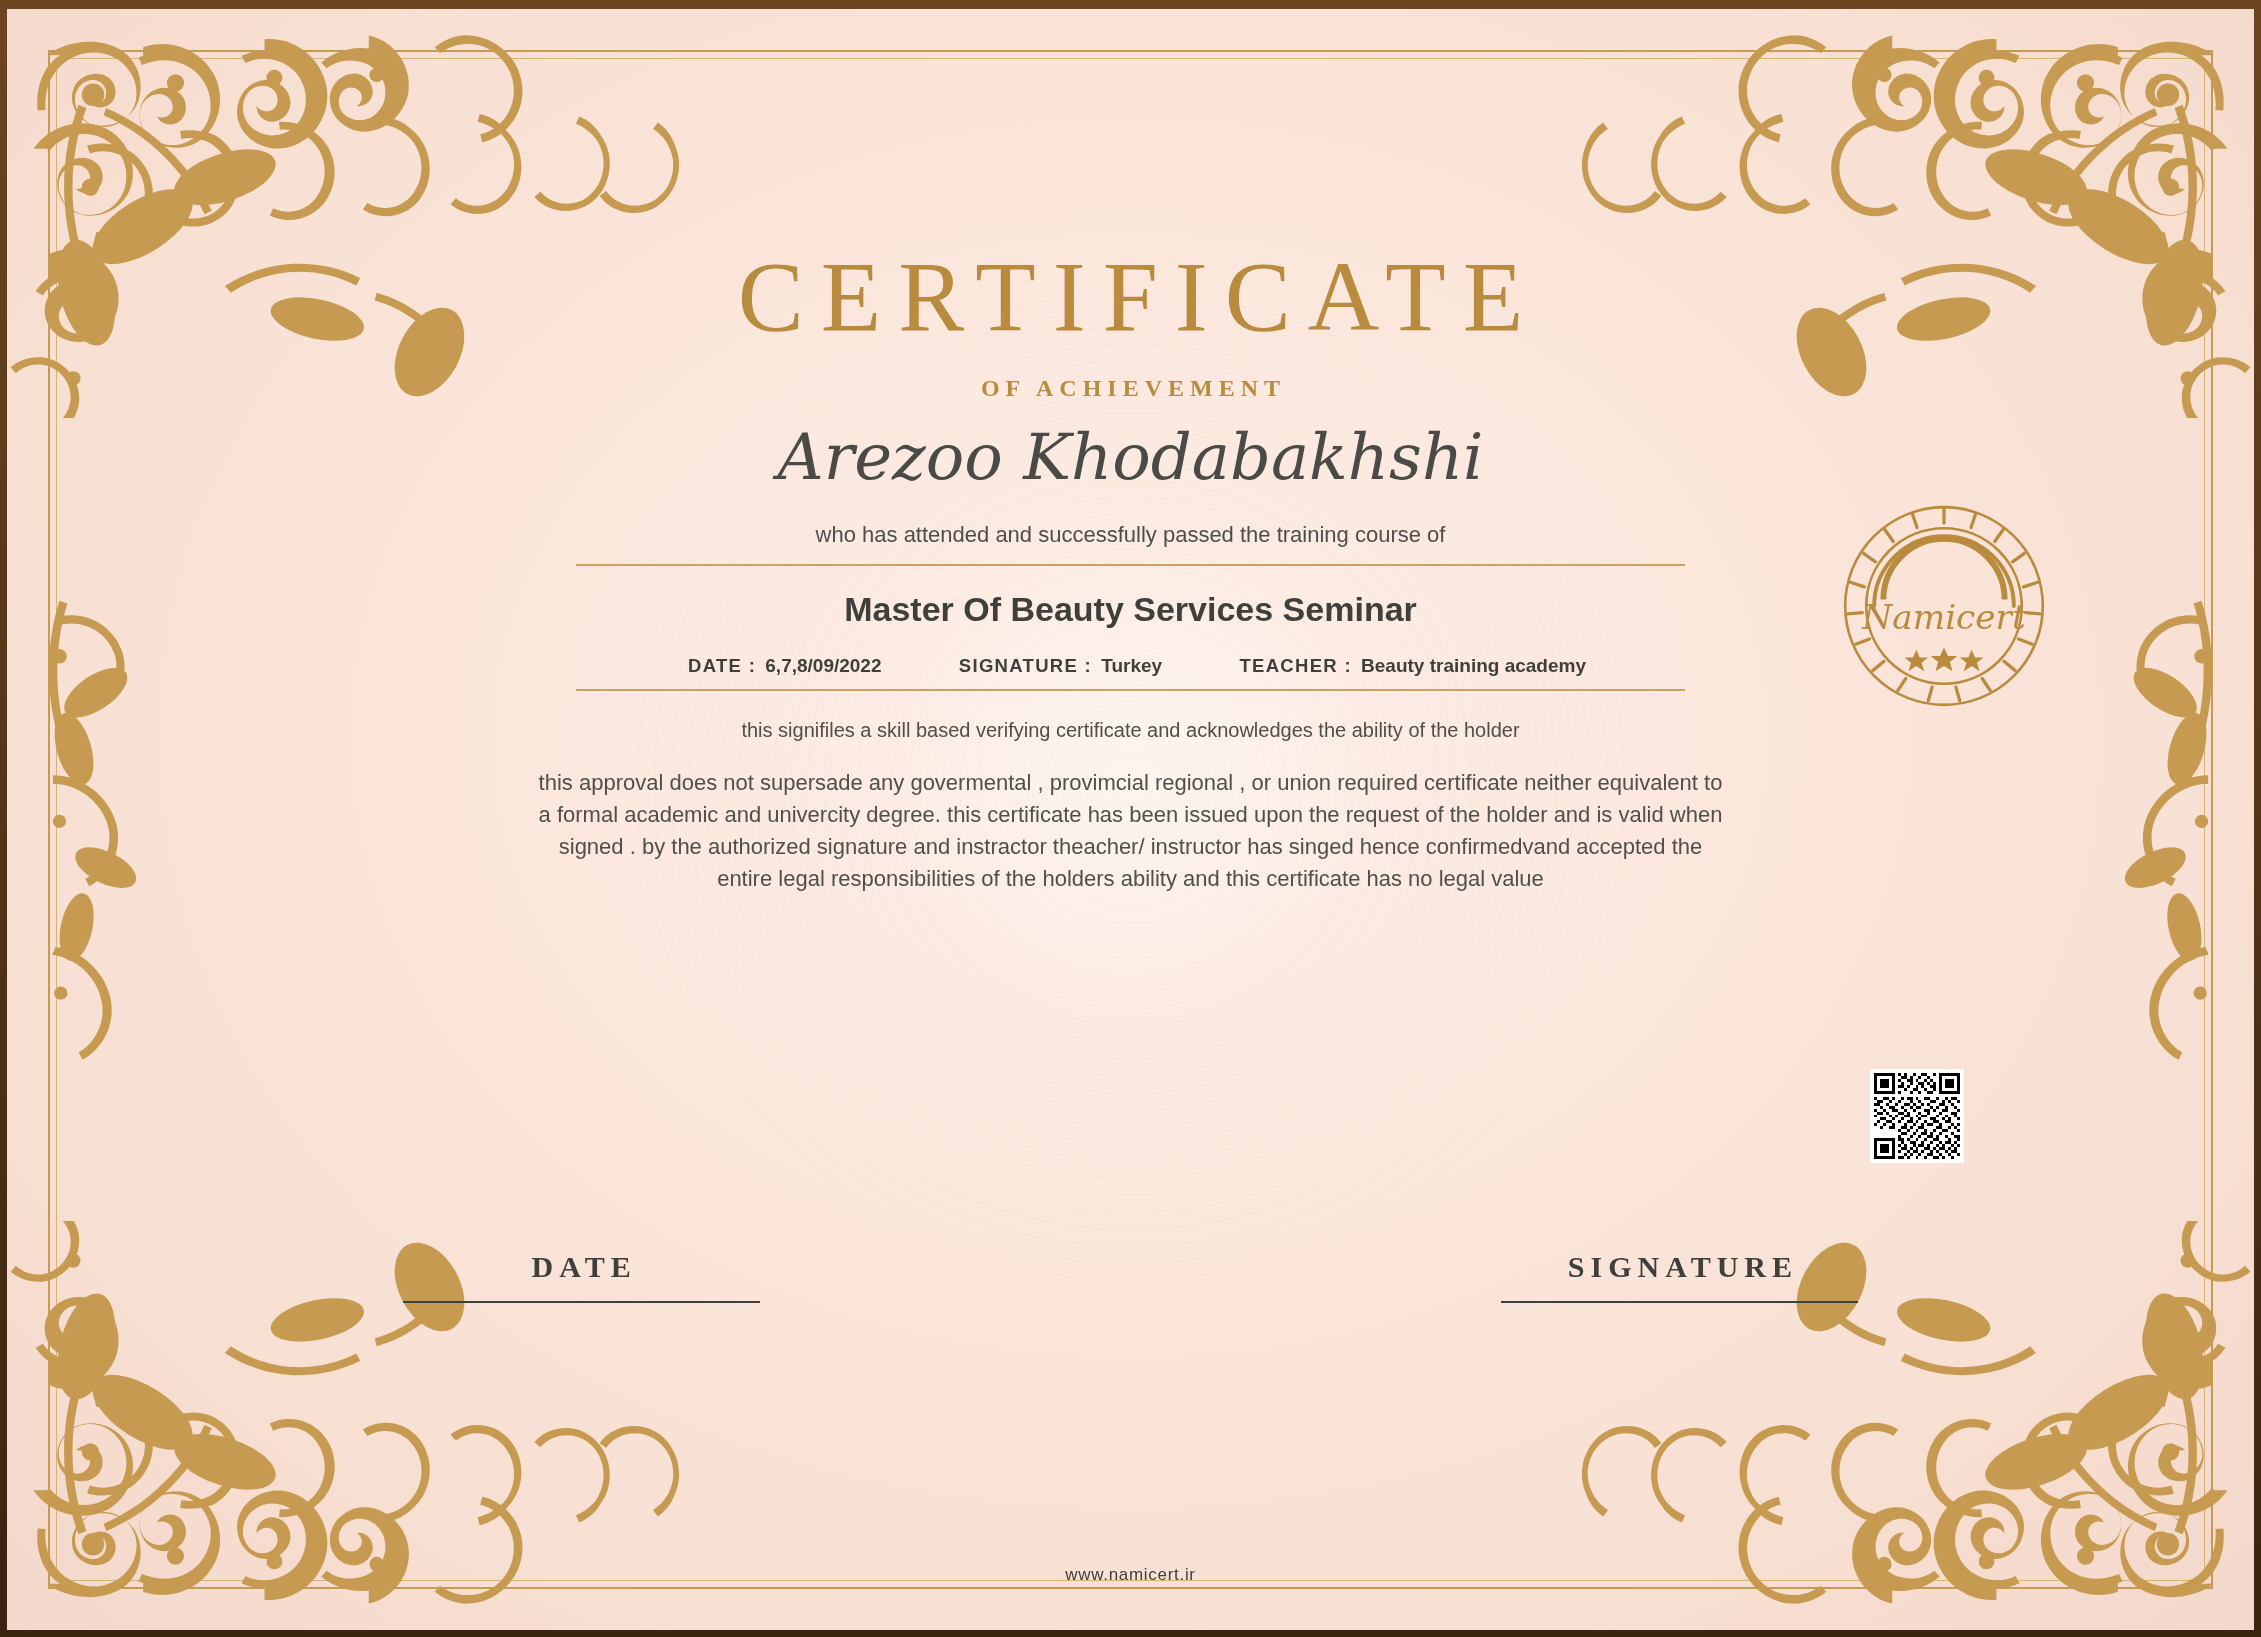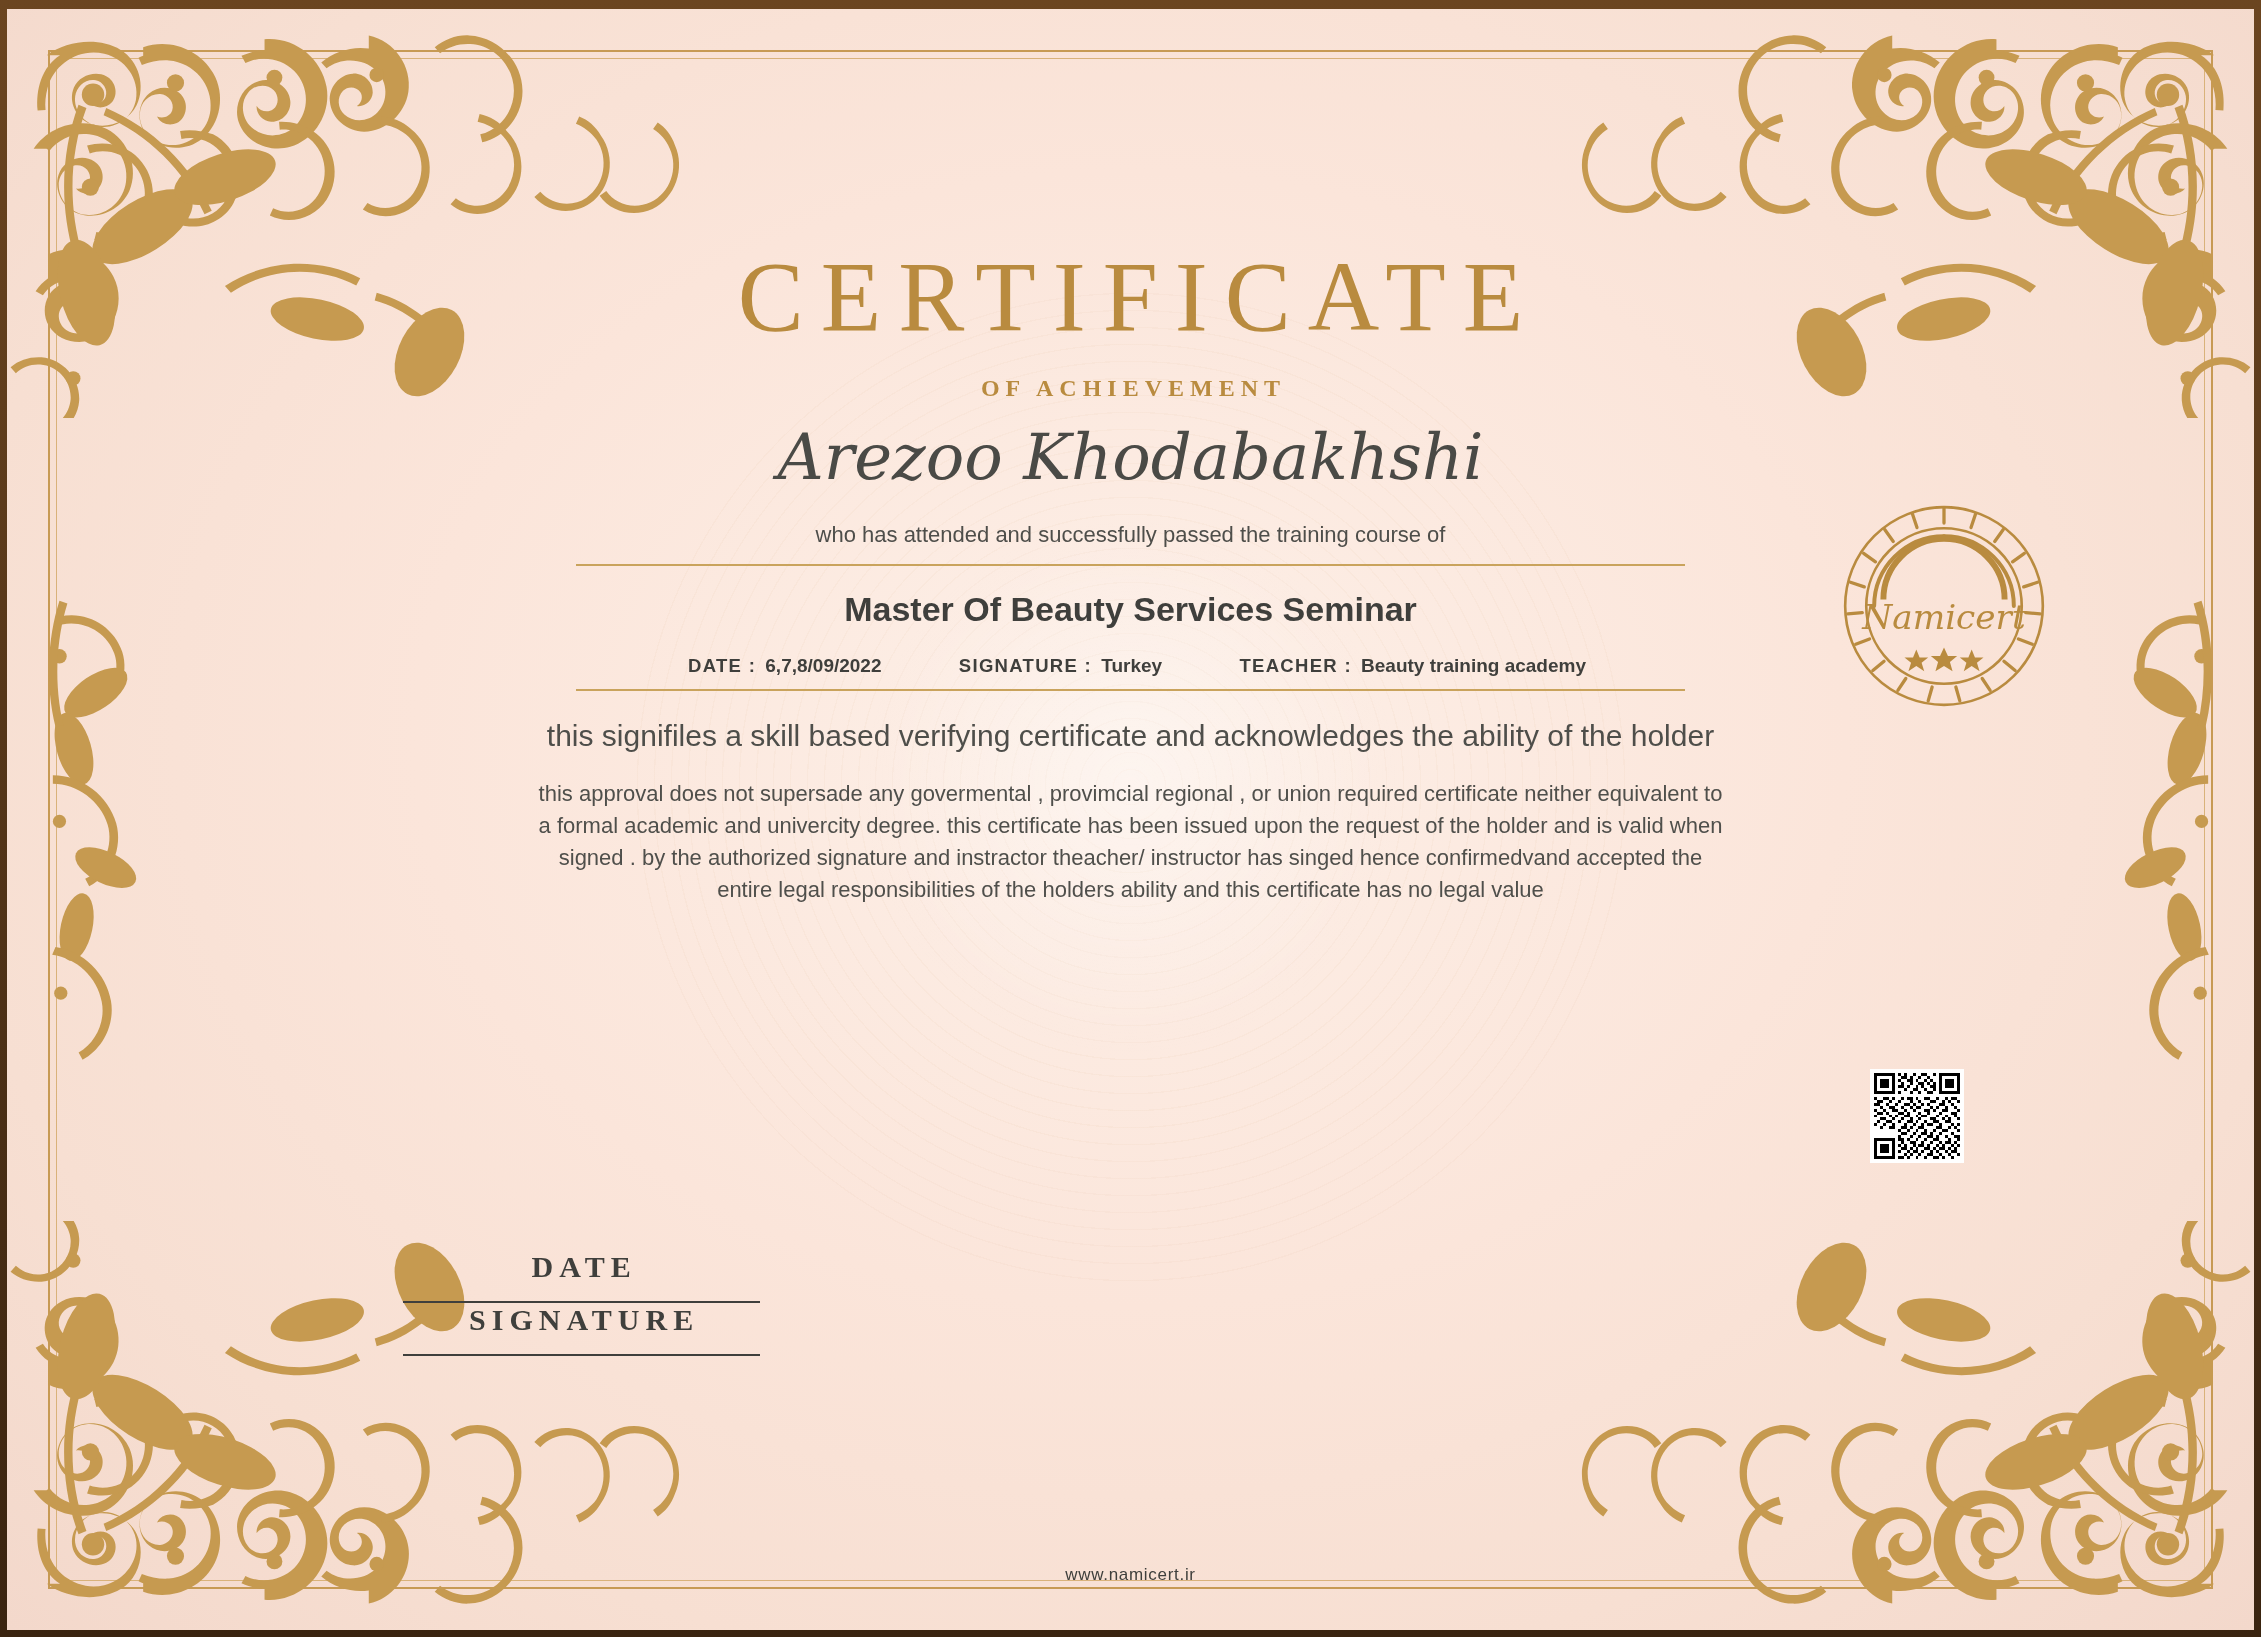--- a/index.html
+++ b/index.html
@@ -163,21 +163,21 @@
     margin-left: 9.2px;
   }
   .rule2 {
     height: 2px;
     background: #c9a35c;
     margin: 12px auto 0 auto;
     width: 1109px;
   }
   .signifies {
     margin-top: 28px;
-    font-size: 30px;
+    font-size: 20px;
     color: #4e4e4a;
     text-align: center;
   }
   .disclaimer {
     margin-top: 25px;
     font-size: 22px;
     line-height: 1.45;
     color: #4f4f4b;
     max-width: 1188px;
     margin-left: auto;
@@ -210,21 +210,20 @@
 
   
   .sign-row {
     position: absolute;
     left: 396px;
     right: 396px;
     top: 1241px;
     display: flex;
     justify-content: space-between;
     z-index: 6;
-    flex-direction: column;
   }
   .sign-block { width: 357px; text-align: center; }
   .sign-label {
     font-family: "Liberation Serif", serif;
     font-weight: bold;
     font-size: 30px;
     letter-spacing: 6px;
     color: #3f3f3c;
     text-indent: 6px;
   }

